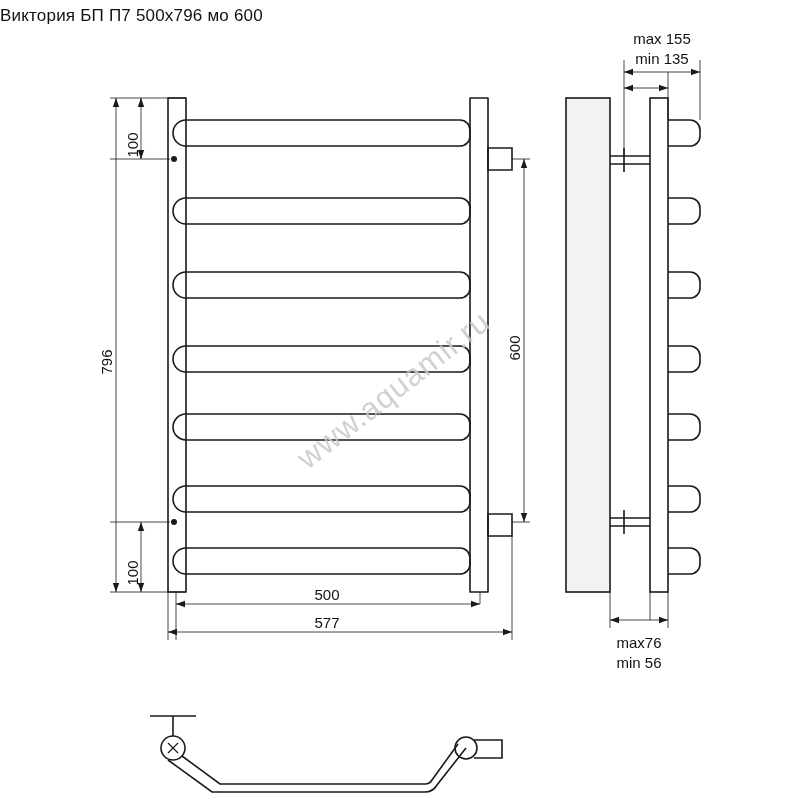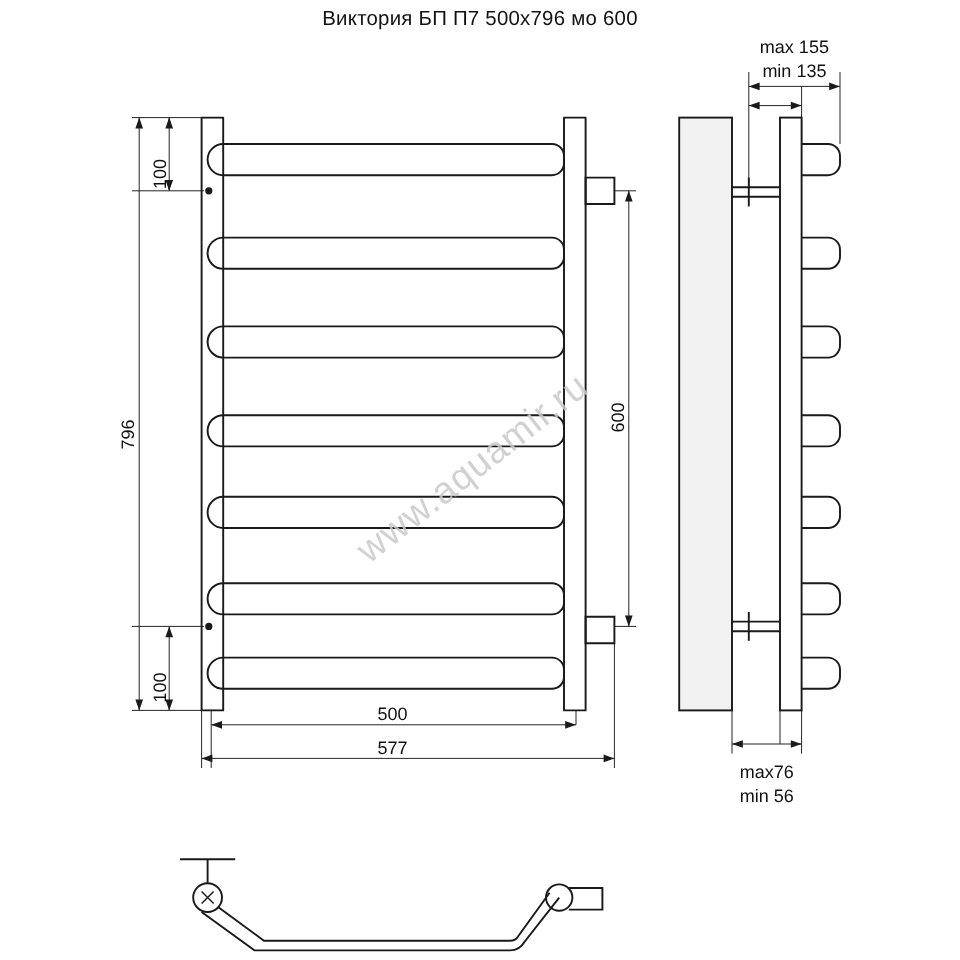--- a/index.html
+++ b/index.html
@@ -19,21 +19,21 @@
     position: absolute;
     inset: 0;
     width: 800px;
     height: 800px;
   }
   .title {
     position: absolute;
     top: 6px;
     left: 0;
     width: 800px;
-    text-align: center;
+    text-align: left;
     font-size: 17px;
     letter-spacing: 0.2px;
     color: #111;
     white-space: nowrap;
   }
   svg {
     position: absolute;
     left: 0;
     top: 0;
     width: 800px;

